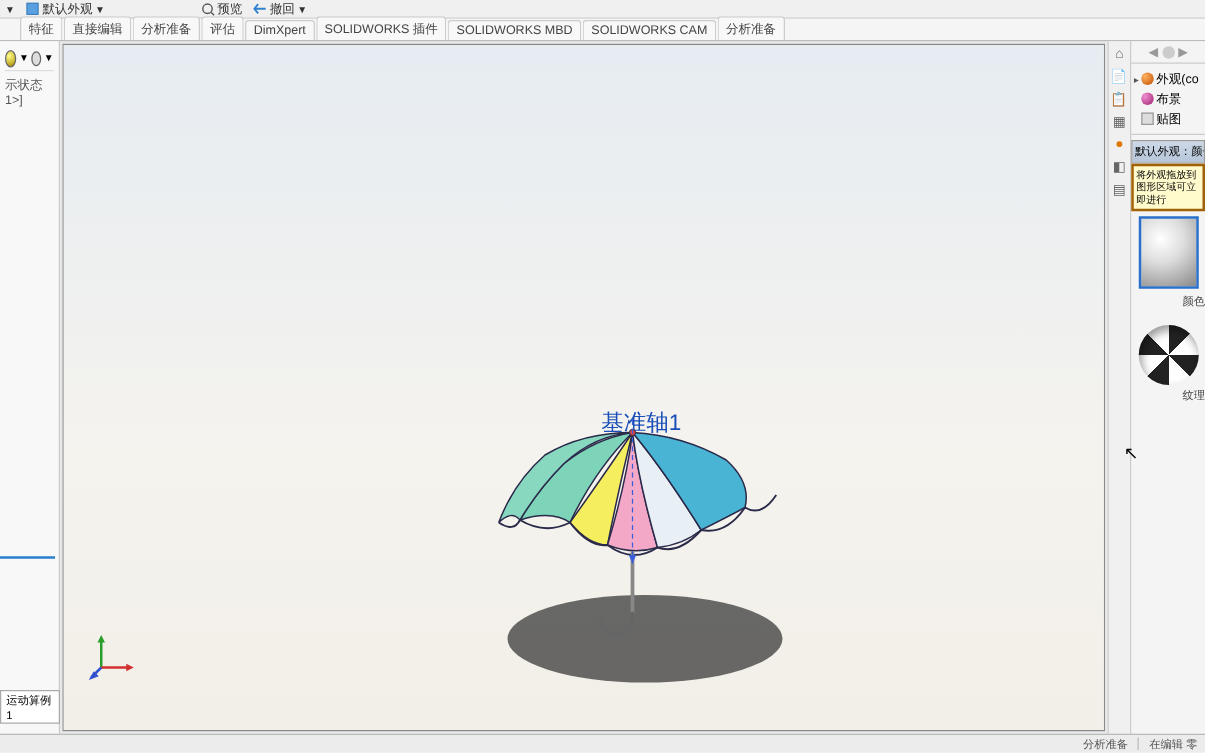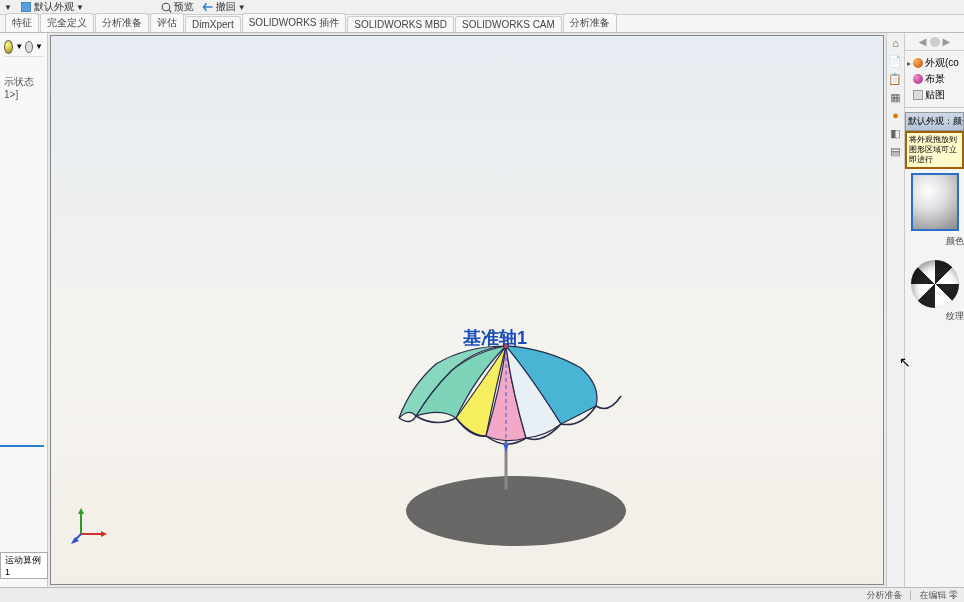--- a/index.html
+++ b/index.html
@@ -2,42 +2,42 @@
 <html><head>
 <meta charset="utf-8">
 <style>
 * { margin: 0; padding: 0; box-sizing: border-box; font-family: "Microsoft YaHei", sans-serif; }
 body { width: 964px; height: 602px; background: #e8e8e8; overflow: hidden; font-size: 11px; position: relative; }
 
 .top-toolbar { height: 15px; background: #f0f0f0; border-bottom: 1px solid #ccc; display: flex; align-items: center; padding: 0 4px; gap: 8px; }
 .top-toolbar .btn { display: flex; align-items: center; gap: 2px; font-size: 10px; color: #333; }
 .top-toolbar .ico { width: 12px; height: 12px; display: inline-block; }
 
-.tabs-row { height: 18px; background: #f5f5f5; border-bottom: 1px solid #bbb; display: flex; align-items: flex-end; padding-left: 5px; }
+.tabs-row { height: 18px; background: #f5f5f5; border-bottom: 1px solid #bbb; display: flex; align-items: flex-end; padding-left: 16px; }
 .tab { font-size: 10px; padding: 2px 6px; border: 1px solid #ccc; border-bottom: none; background: #f8f8f8; margin-right: 1px; color: #444; cursor: pointer; border-radius: 3px 3px 0 0; }
 
 .main-row { display: flex; height: 554px; }
 .left-panel { width: 48px; background: #f8f8f8; border-right: 1px solid #ccc; position: relative; }
 .left-panel-inner { padding: 4px; }
 .left-tiny-row { height: 20px; display: flex; gap: 2px; align-items: center; border-bottom: 1px solid #ddd; margin-bottom: 2px; }
 .circ-ico { width: 14px; height: 14px; border-radius: 50%; background: radial-gradient(circle at 30% 30%, #fff, #888); border: 1px solid #666; }
-.left-text { font-size: 10px; color: #555; margin-top: 18px; }
+.left-text { font-size: 10px; color: #555; margin-top: 4px; }
 .left-blue-bar { position: absolute; bottom: 140px; left: 0; width: 44px; height: 2px; background: #2a7fce; }
 
 .viewport-wrap { flex: 1; position: relative; background: #fff; border: 1px solid #888; margin: 2px; }
 .window-controls { position: absolute; top: 2px; right: 4px; display: flex; gap: 4px; }
 .wc { width: 18px; height: 14px; background: #f0f0f0; border: 1px solid #ccc; font-size: 10px; text-align: center; line-height: 12px; cursor: pointer; color: #666; }
 
 .heads-up { position: absolute; top: 8px; left: 50%; transform: translateX(-50%); display: flex; gap: 6px; background: rgba(245,245,245,0.9); padding: 3px 6px; border: 1px solid #ddd; border-radius: 3px; }
 .heads-up .hico { width: 16px; height: 16px; cursor: pointer; display: flex; align-items: center; justify-content: center; font-size: 12px; color: #555; }
 .heads-up .sep { width: 1px; background: #ccc; margin: 2px 1px; }
 
 .canvas { width: 100%; height: 100%; background: linear-gradient(to bottom, #e6ecf2 0%, #f5f3ee 60%, #f2efe8 100%); position: relative; }
 
-.axis-label { position: absolute; top: 290px; left: 412px; color: #1a4fb8; font-size: 18px; font-weight: bold; }
+.axis-label { position: absolute; top: 290px; left: 430px; color: #1a4fb8; font-size: 18px; font-weight: normal; }
 
 .triad { position: absolute; bottom: 40px; left: 20px; width: 40px; height: 40px; }
 
 .cursor-arrow { position: absolute; top: 318px; left: 848px; font-size: 14px; color: #000; }
 
 .right-rail { width: 18px; background: #f0f0f0; border-left: 1px solid #ccc; display: flex; flex-direction: column; align-items: center; padding-top: 4px; gap: 4px; }
 .right-rail .rico { width: 14px; height: 14px; cursor: pointer; font-size: 11px; text-align: center; color: #666; }
 
 .task-panel { width: 60px; background: #f4f4f4; border-left: 1px solid #ccc; display: flex; flex-direction: column; }
 .task-top { height: 18px; border-bottom: 1px solid #ccc; display: flex; align-items: center; justify-content: center; gap: 3px; }
@@ -86,21 +86,21 @@
     <svg class="ico" viewBox="0 0 16 16">
         <path d="M6 3 L2 8 L6 13 M2 8 L14 8" fill="none" stroke="#3080d0" stroke-width="2"></path>
       </svg>
     <span>撤回</span> 
       <span style="font-size:8px">▼</span>
   </span>
 </div>
 
 <div class="tabs-row">
   <div class="tab">特征</div>
-  <div class="tab">完全定义</div>
+  <div class="tab">直接编辑</div>
   <div class="tab">分析准备</div>
   <div class="tab">评估</div>
   <div class="tab">DimXpert</div>
   <div class="tab">SOLIDWORKS 插件</div>
   <div class="tab">SOLIDWORKS MBD</div>
   <div class="tab">SOLIDWORKS CAM</div>
   <div class="tab">分析准备</div>
 </div>
 
 <div class="main-row">

